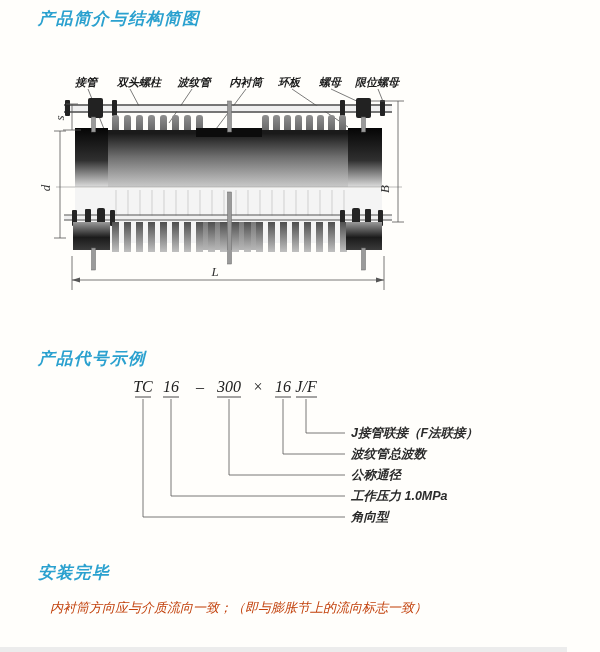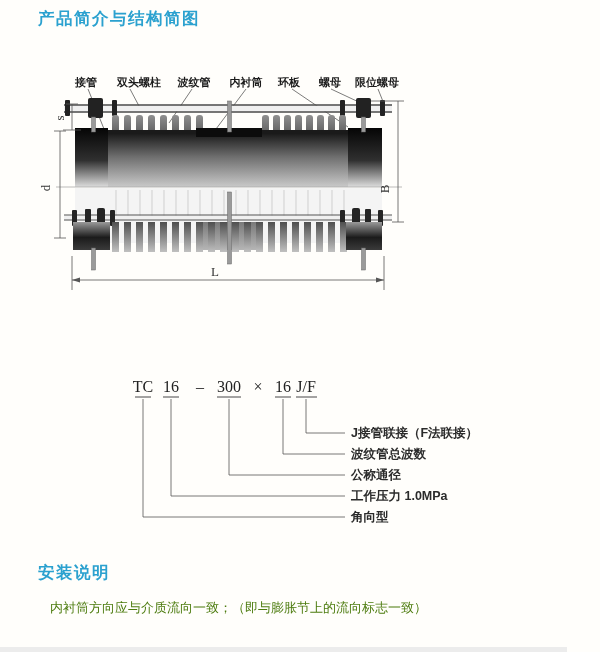--- a/index.html
+++ b/index.html
@@ -3,20 +3,21 @@
 <meta charset="utf-8">
 <style>
   html,body{margin:0;padding:0;}
   body{background:#fffefb;}
   .page{
     position:relative;
     width:567px;height:652px;
     background:#fffefb;
     overflow:hidden;
     font-family:"Liberation Sans",sans-serif;
+    font-style:italic;
   }
   .heading{
     position:absolute;
     left:38px;
     font-size:16.5px;
     font-weight:bold;
     letter-spacing:1.5px;
     color:#2ba1cf;
   }
   .h-intro{top:8px;}
@@ -24,21 +25,21 @@
   .h-install{top:562px;}
   svg{position:absolute;left:0;display:block;}
   #diagram-svg{top:60px;}
   #code-svg{top:375px;}
   .diagram-label{font-size:11px;font-weight:bold;fill:#1c1c1c;font-family:"Liberation Sans",sans-serif;}
   .dim-label{font-family:"Liberation Serif",serif;font-size:13px;fill:#333;}
   .code-text{font-family:"Liberation Serif",serif;font-size:16px;fill:#222;}
   .callout-text{font-size:12.5px;font-weight:bold;fill:#2b2b2b;font-family:"Liberation Sans",sans-serif;}
   .install-text{
     position:absolute;left:50px;top:596px;width:520px;
-    font-size:13px;line-height:24px;color:#4d7c0f;
+    font-size:13px;line-height:24px;color:#c2410c;
   }
   .page-bottom-edge{
     position:absolute;left:0;bottom:0;width:600px;height:5px;background:#ececec;
   }
 </style>
 </head>
 <body>
 
 <div class="page">
 
@@ -243,20 +244,21 @@
     <g stroke="#555" stroke-width="0.8">
       <line x1="72" y1="196" x2="72" y2="230"></line>
       <line x1="384" y1="196" x2="384" y2="230"></line>
       <line x1="72" y1="220" x2="384" y2="220"></line>
       <polygon points="72,220 80,217.5 80,222.5" fill="#555" stroke="none"></polygon>
       <polygon points="384,220 376,217.5 376,222.5" fill="#555" stroke="none"></polygon>
       <text class="dim-label" stroke="none" font-size="14" text-anchor="middle" x="215" y="216">L</text>
     </g>
   </svg>
 
+  <div class="heading h-code">产品代号示例</div>
 
   <svg id="code-svg" width="600" height="170" viewBox="0 0 600 170">
     <g>
       <text class="code-text" x="143" y="17" text-anchor="middle">TC</text>
       <text class="code-text" x="171" y="17" text-anchor="middle">16</text>
       <text class="code-text" x="200" y="17" text-anchor="middle">–</text>
       <text class="code-text" x="229" y="17" text-anchor="middle">300</text>
       <text class="code-text" x="258" y="17" text-anchor="middle">×</text>
       <text class="code-text" x="283" y="17" text-anchor="middle">16</text>
       <text class="code-text" x="306" y="17" text-anchor="middle">J/F</text>
@@ -277,20 +279,20 @@
     </g>
     <g>
       <text class="callout-text" x="351" y="62">J接管联接（F法联接）</text>
       <text class="callout-text" x="351" y="83">波纹管总波数</text>
       <text class="callout-text" x="351" y="104">公称通径</text>
       <text class="callout-text" x="351" y="125">工作压力 1.0MPa</text>
       <text class="callout-text" x="351" y="146">角向型</text>
     </g>
   </svg>
 
-  <div class="heading h-install">安装说明</div>
+  <div class="heading h-install">安装完毕</div>
 
   <div class="install-text">
     <div>内衬筒方向应与介质流向一致；（即与膨胀节上的流向标志一致）</div>
   </div>
 
   <div class="page-bottom-edge"></div>
 </div>
 
 </body></html>

